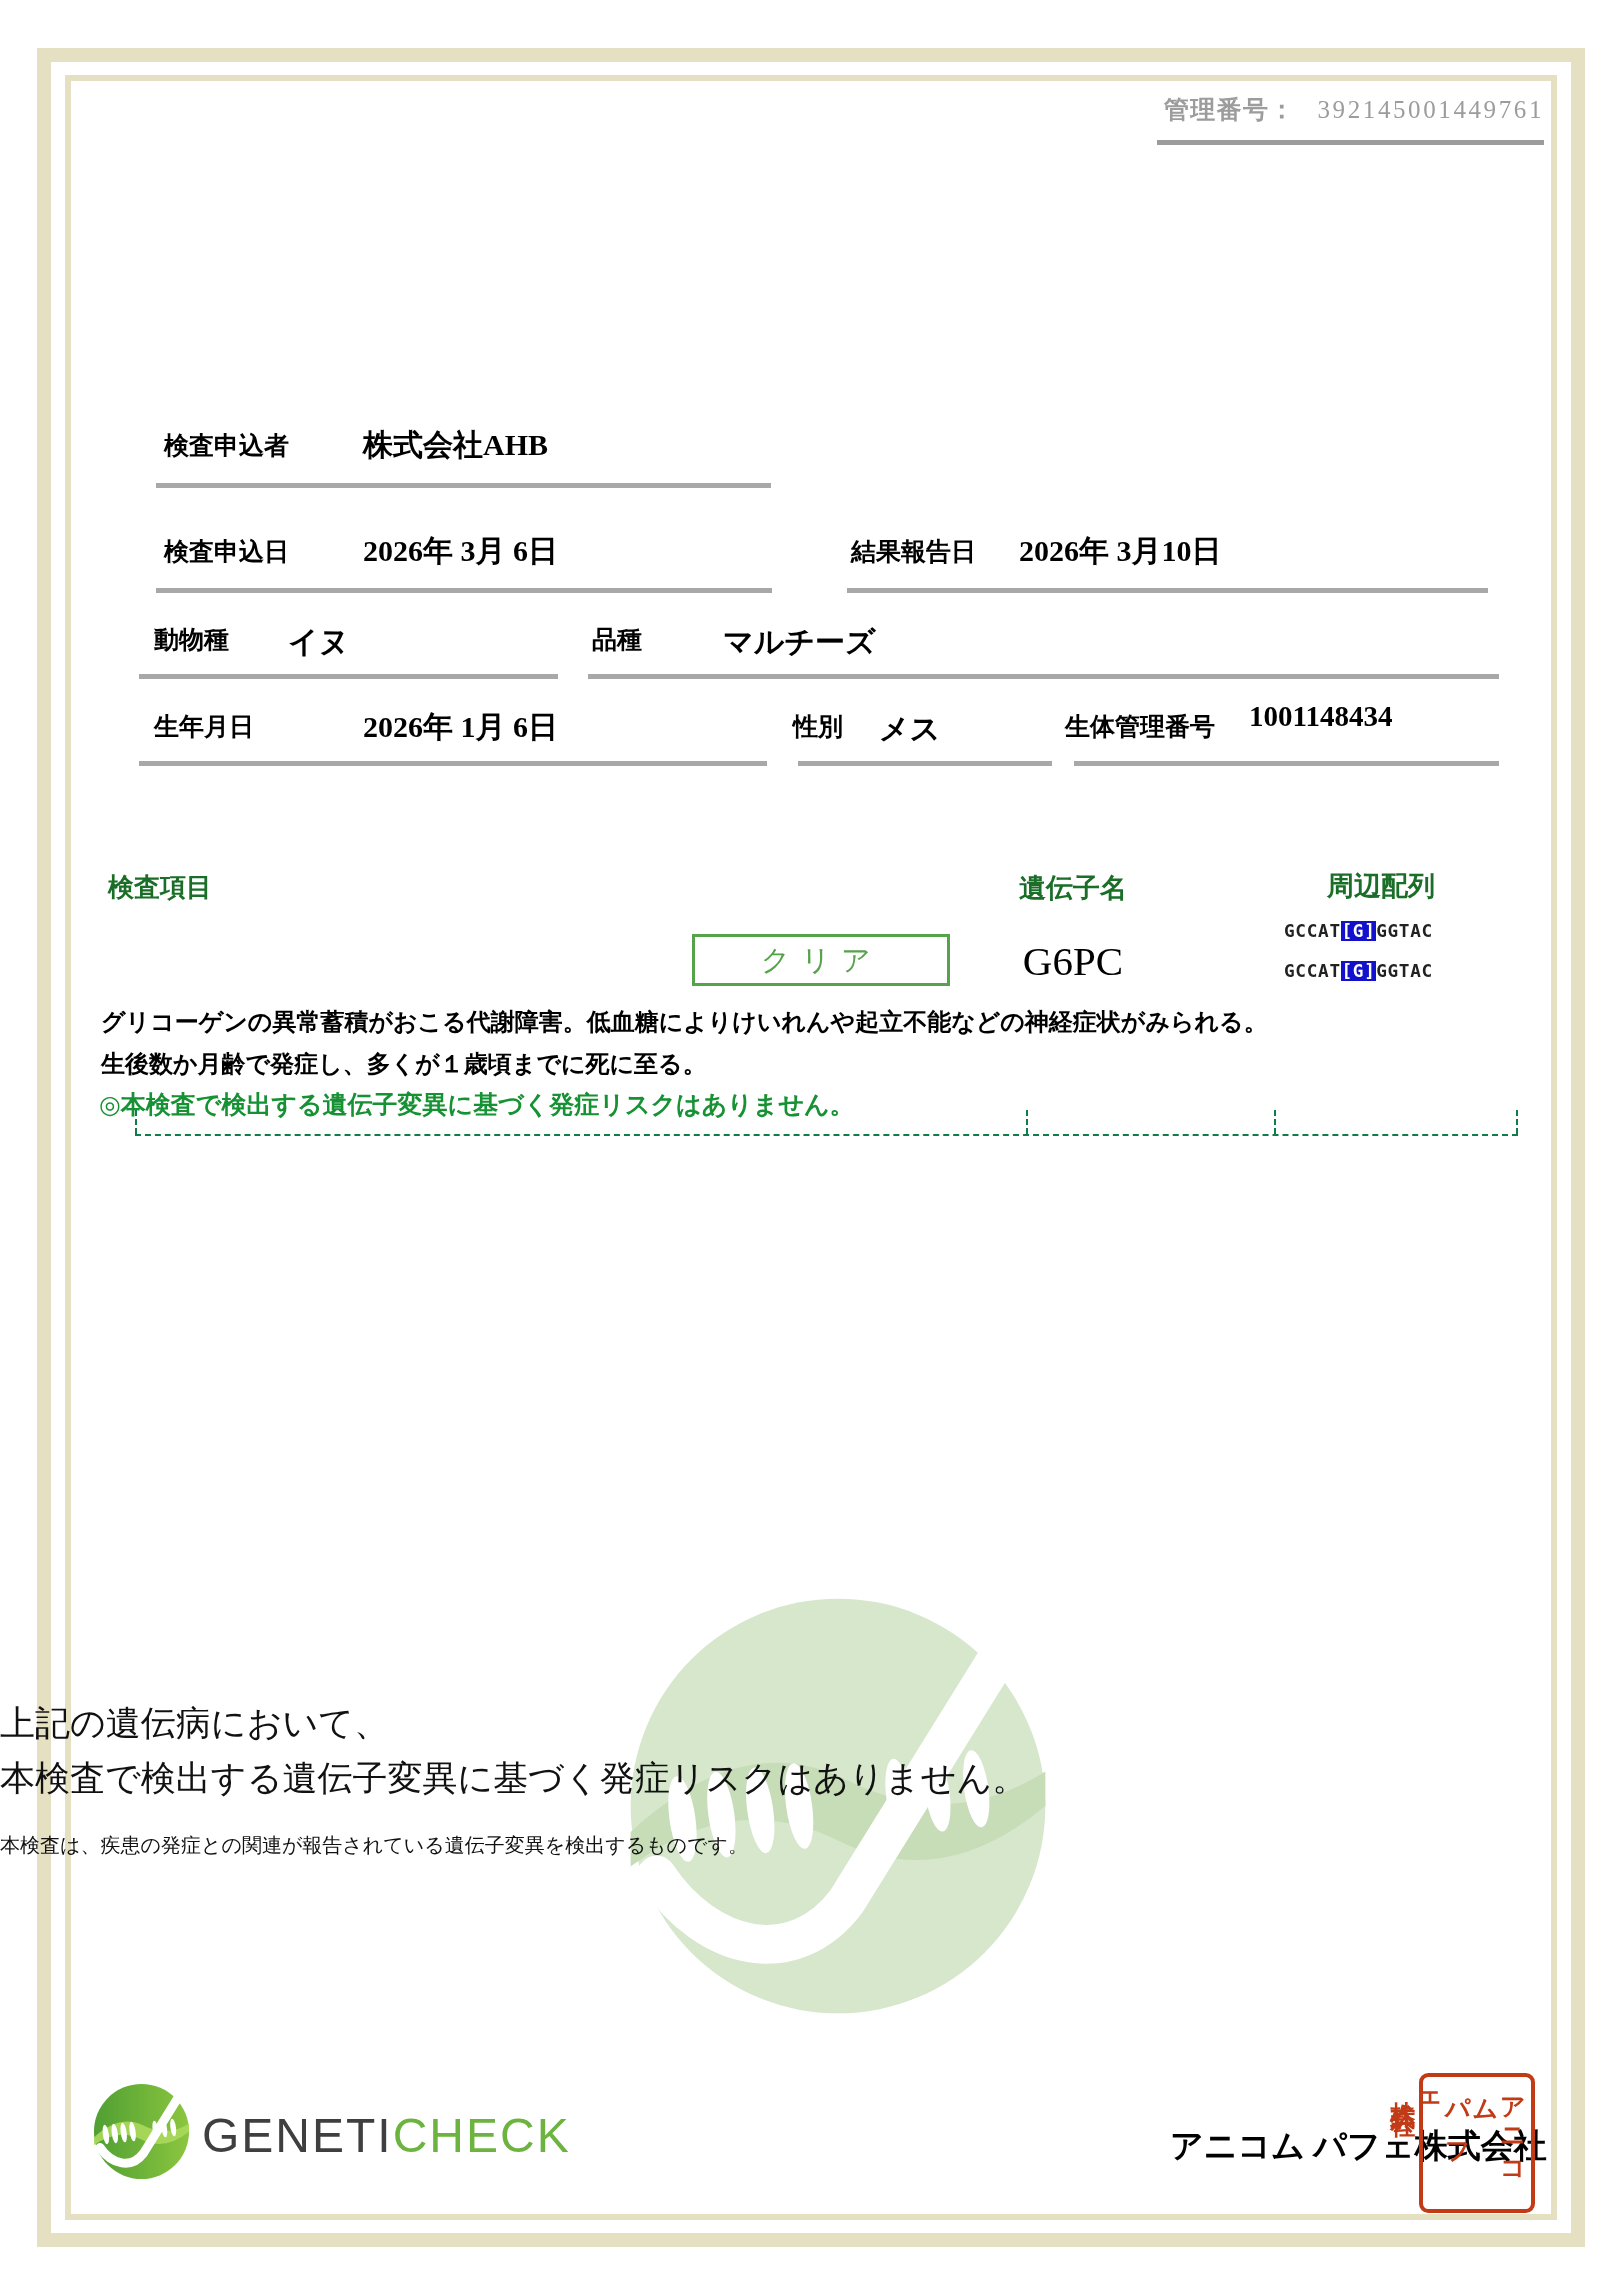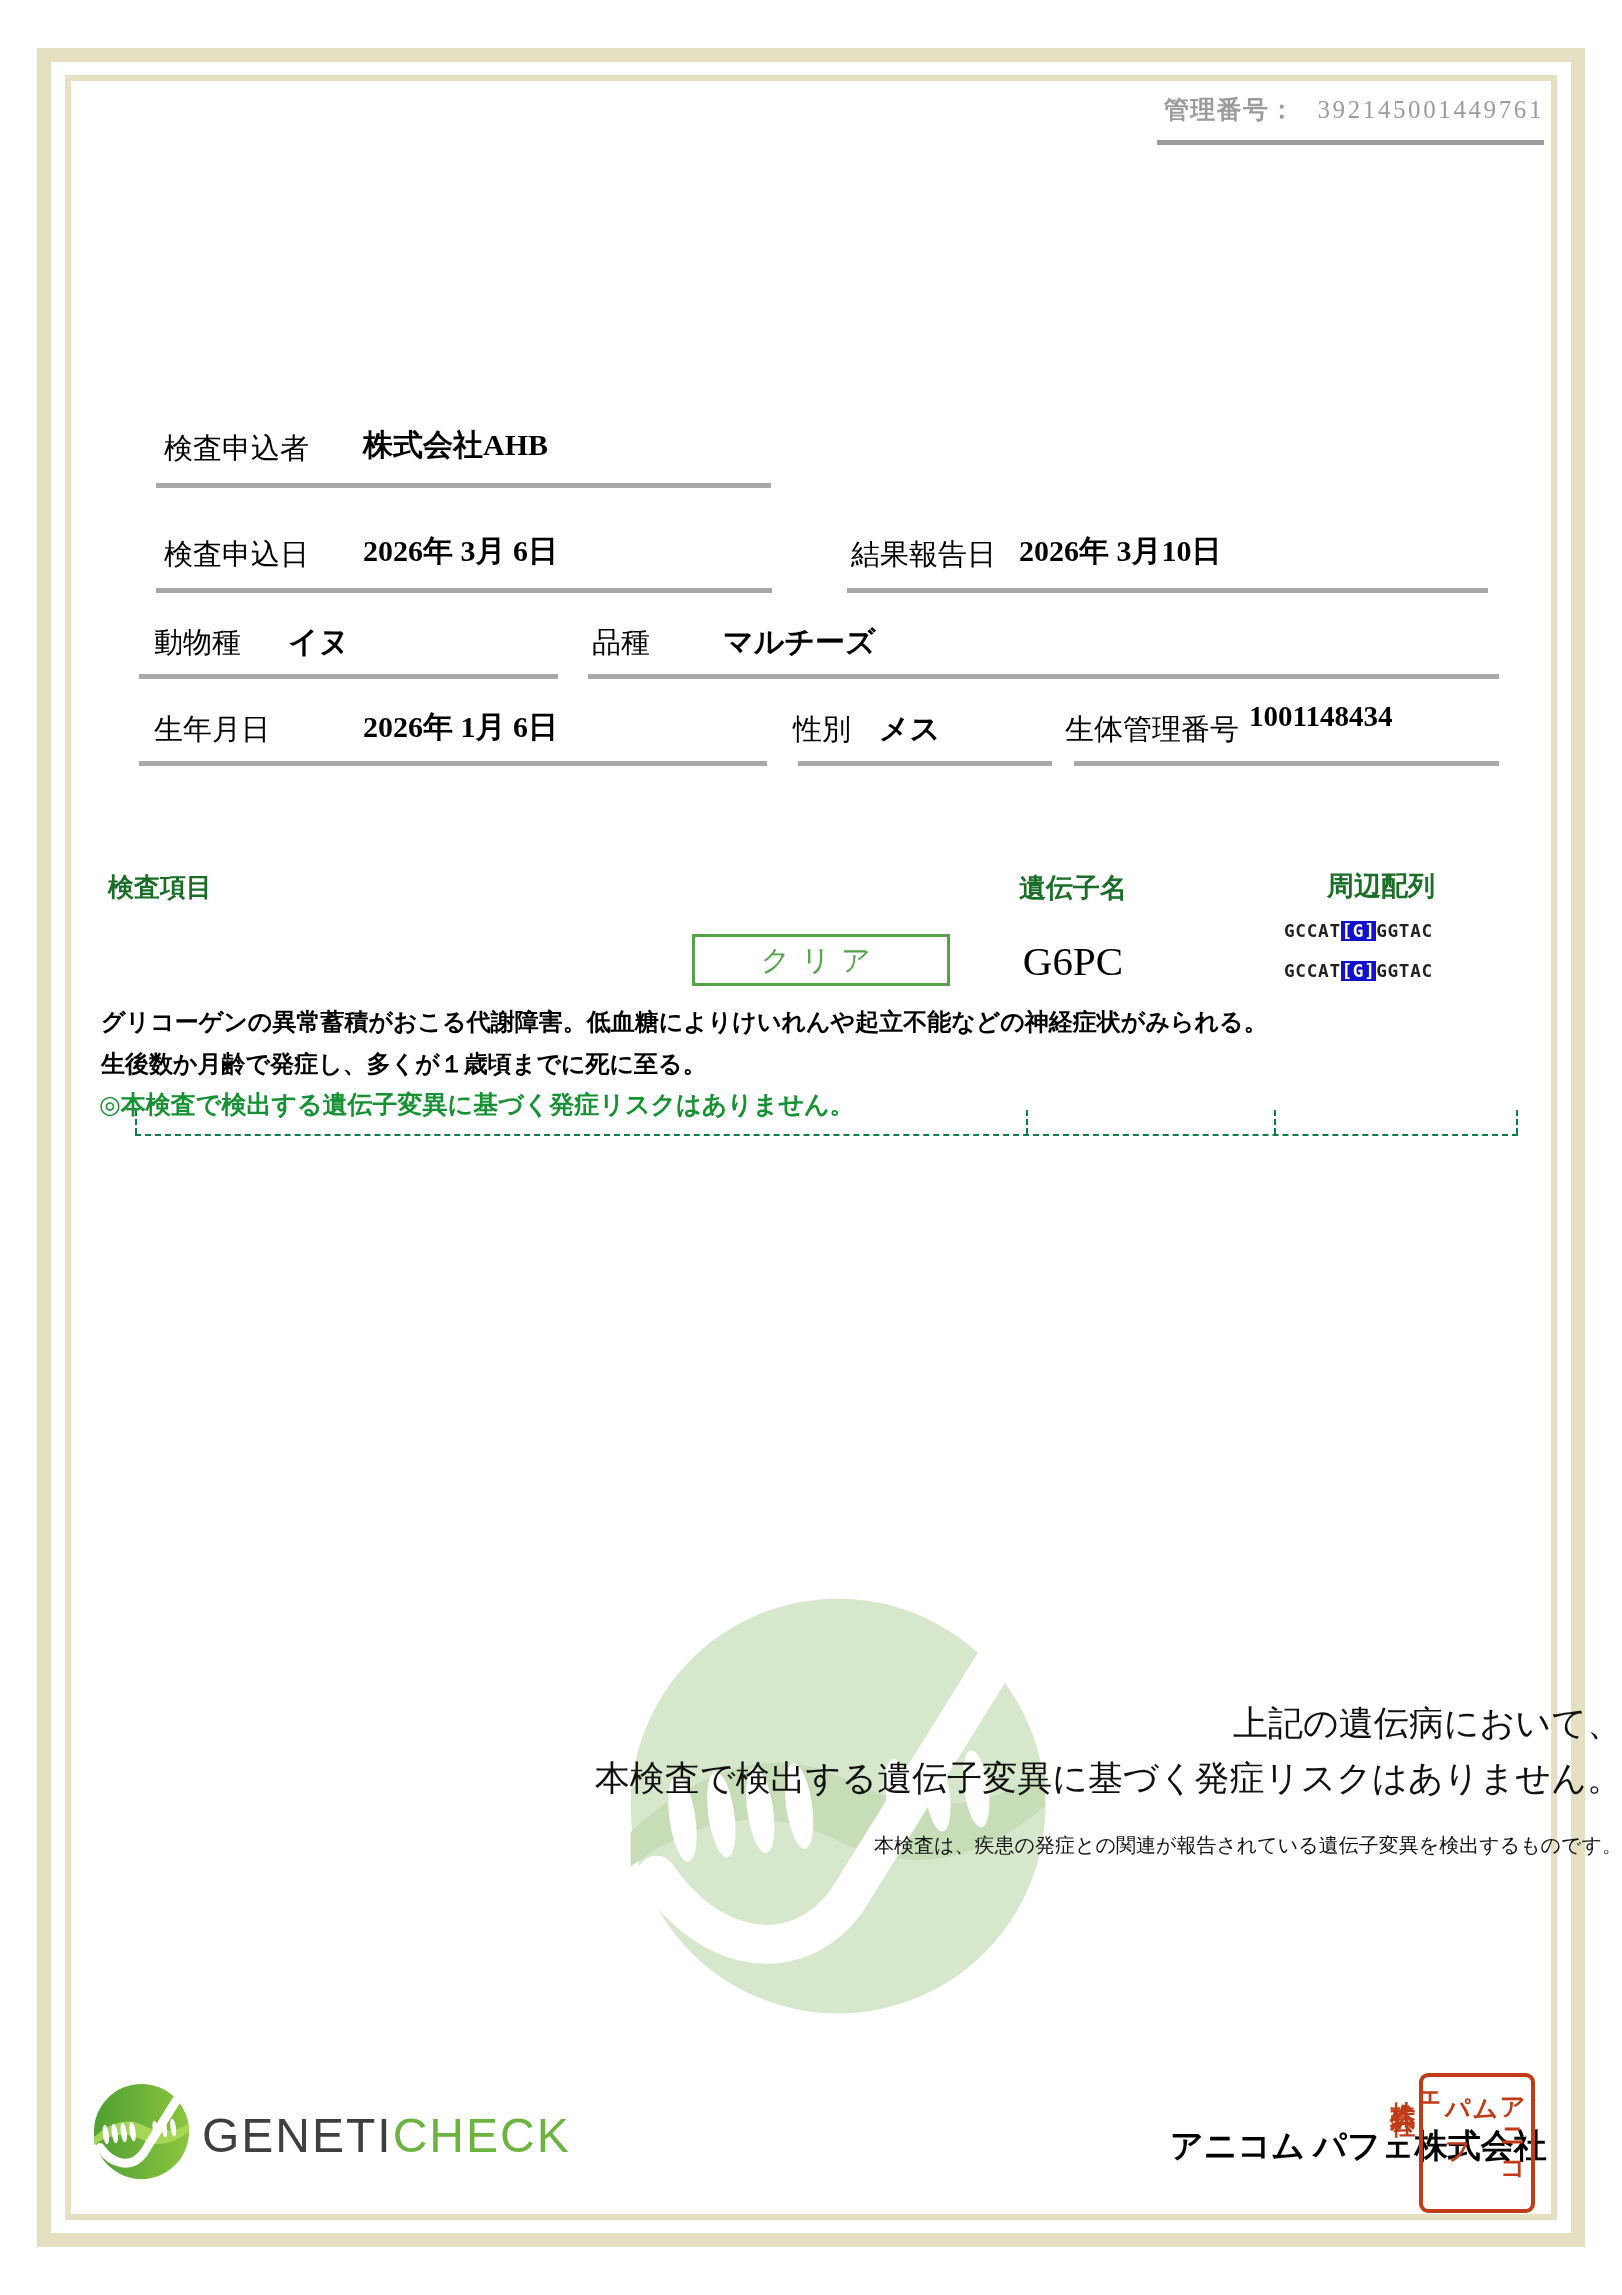--- a/index.html
+++ b/index.html
@@ -13,42 +13,42 @@
   .abs{position:absolute;}
   
   .admin{top:93px;left:916px;width:628px;text-align:right;font-size:25px;
          color:var(--muted_gray,#9c9c9c);letter-spacing:1.3px;font-weight:600;}
   .admin .num{margin-left:22px;letter-spacing:2.6px;font-weight:400;}
   .admin-underline{top:140px;left:1157px;width:387px;height:5.2px;background:var(--muted_gray,#9c9c9c);}
   
   .title{top:199px;left:0;width:100%;text-align:center;font-size:90px;font-weight:600;
          letter-spacing:9.2px;}
   
-  .flabel{font-size:29px;font-weight:400;white-space:nowrap;}
+  .flabel{font-size:25px;font-weight:700;white-space:nowrap;}
   .fvalue{font-size:30px;font-weight:600;white-space:nowrap;}
   .uline{height:5.2px;background:var(--underline_gray,#a8a8a8);}
   
   .res-header{font-size:27px;font-weight:600;color:var(--header_green,#1a6e28);white-space:nowrap;}
   .disease{font-size:35px;font-weight:700;white-space:nowrap;}
   .result-box{left:692px;top:934px;width:252px;height:46px;border:3.3px solid var(--result_green,#55a44a);
               text-align:center;line-height:46px;font-size:29px;letter-spacing:10.5px;
               color:var(--result_green,#55a44a);font-weight:500;}
   .gene-value{font-size:41px;font-weight:400;text-align:center;}
   .seq{font-family:"DejaVu Sans Mono","Liberation Mono",monospace;font-size:17.7px;
        letter-spacing:0.7px;white-space:nowrap;font-weight:700;color:#222;}
   .seq .variant{background:var(--sequence_highlight_blue,#1212cc);color:#fff;padding:0 0.7px;}
   .desc{font-size:24px;font-weight:600;white-space:nowrap;}
   .risk{font-size:25px;font-weight:700;color:var(--risk_green,#169133);white-space:nowrap;}
   .dash-row{left:135px;top:1110px;width:1383px;height:24px;
             border-bottom:2.6px dashed var(--dash_green,#0e7d4a);}
   .dash-tick{position:absolute;top:0;bottom:0;width:0;border-left:2px dashed var(--dash_green,#0e7d4a);}
   
   .watermark{left:622px;top:1590px;width:432px;height:432px;z-index:0;}
   
-  .sum{left:0;width:100%;text-align:right;z-index:1;
+  .sum{left:0;width:100%;text-align:left;z-index:1;
        font-family:Liberation Sans, sans-serif;}
   .sum-main{font-size:35px;color:#111;}
   .sum-note{font-size:20px;color:#111;}
   
   .logo-svg{left:92px;top:2082px;width:99px;height:99px;}
   .logo-text{left:202px;top:2108px;font-family:"Liberation Sans","DejaVu Sans",sans-serif;
              font-size:48px;letter-spacing:2px;white-space:nowrap;}
   .logo-text .geneti{color:var(--logo_text_dark,#3f3f3f);}
   .logo-text .check{color:var(--logo_text_green,#6db33f);}
   .company{left:1170px;top:2124px;font-size:33px;font-weight:700;white-space:nowrap;z-index:1;}

